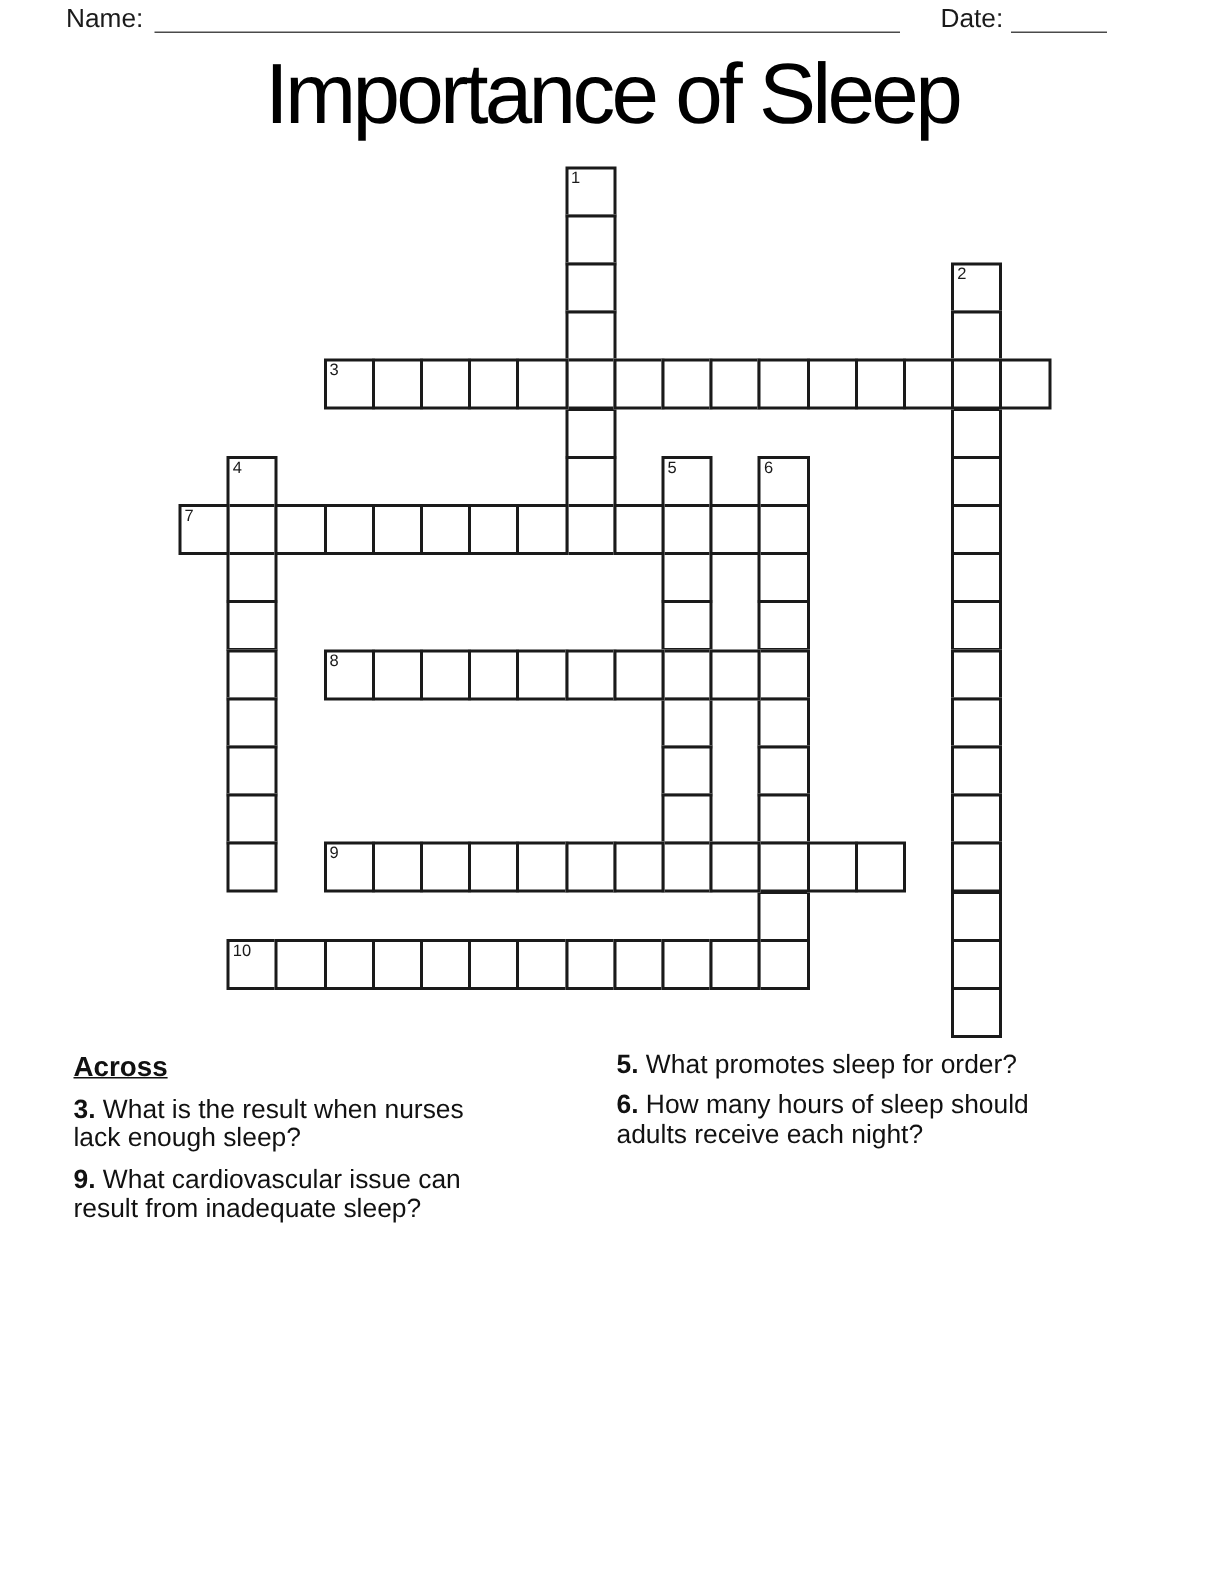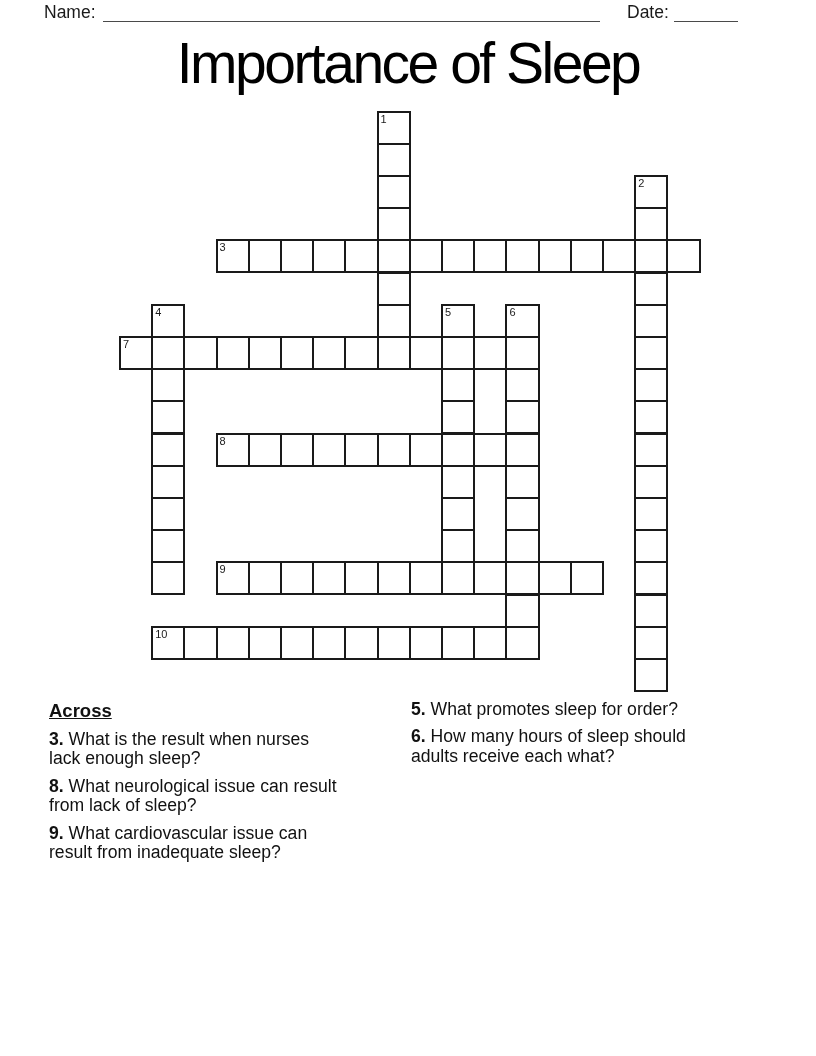--- a/index.html
+++ b/index.html
@@ -182,26 +182,24 @@
     <div class="cell" style="left: 408.8px; top: 625.7px; width: 34.2px; height: 34.2px;"></div>
     <div class="cell" style="left: 441px; top: 625.7px; width: 34.2px; height: 34.2px;"></div>
     <div class="cell" style="left: 473.2px; top: 625.7px; width: 34.2px; height: 34.2px;"></div>
   </div>
 
 <div id="across-clues" class="clues">
   <h2>Across</h2>
   <div class="clue-list">
       <div class="clue"><b>3.</b> <span>What is the result when nurses
 lack enough sleep?</span></div>
-      <div class="clue"><b>8.</b> <span>What neurological issue can result
-from lack of sleep?</span></div>
       <div class="clue"><b>9.</b> <span>What cardiovascular issue can
 result from inadequate sleep?</span></div>
     </div>
 </div>
 
 <div id="down-clues" class="clues">
   <div class="clue-list">
       <div class="clue"><b>5.</b> <span>What promotes sleep for order?</span></div>
       <div class="clue"><b>6.</b> <span>How many hours of sleep should
-adults receive each what?</span></div>
+adults receive each night?</span></div>
     </div>
 </div>
 
 </body></html>

